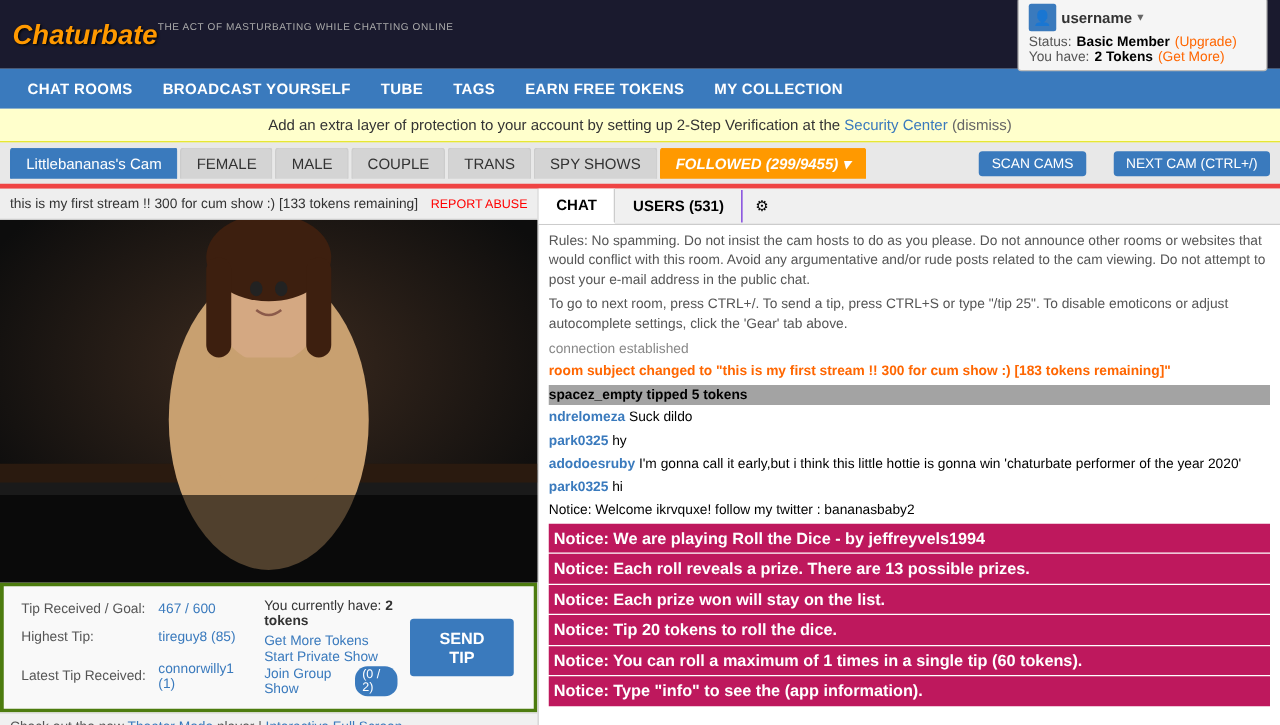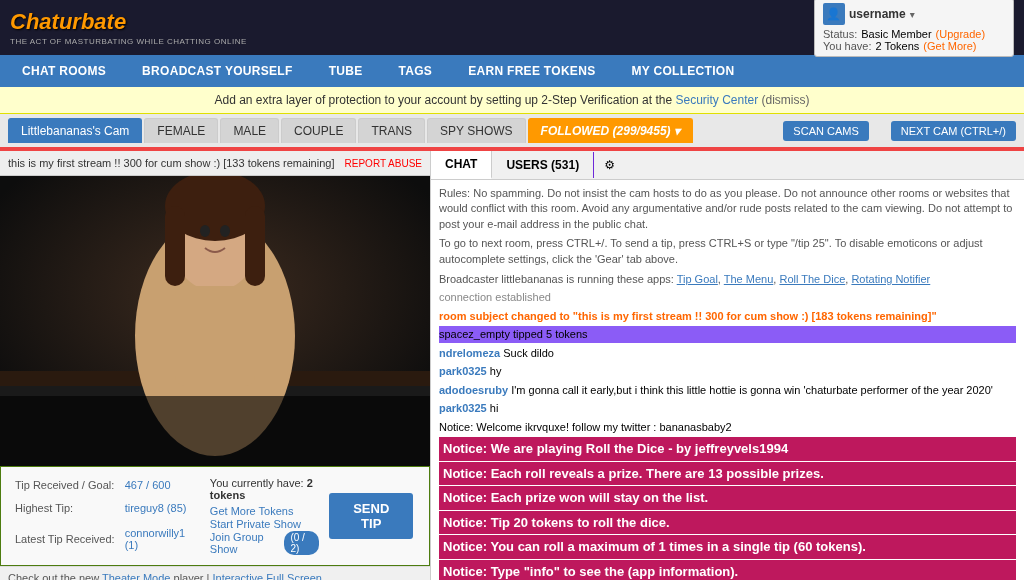--- a/index.html
+++ b/index.html
@@ -1,25 +1,25 @@
 <!DOCTYPE html>
 <html><head>
   <meta charset="utf-8">
   <style>
     * { box-sizing: border-box; margin: 0; padding: 0; }
     body { font-family: Arial, sans-serif; font-size: 12px; background: #f0f0f0; width: 1024px; }
 
     
     #header { background: #1a1a2e; display: flex; align-items: center; justify-content: space-between; padding: 6px 10px; height: 55px; }
-    #logo { display: flex; flex-direction: column; }
+    #logo { display: flex; }
     #logo .logo-text { font-size: 22px; font-weight: bold; color: #f90; font-style: italic; text-shadow: 1px 1px 2px #000; }
     #logo .tagline { font-size: 8px; color: #aaa; letter-spacing: 0.5px; margin-top: 2px; }
 
     
-    #nav { background: #3a7abd; display: flex; align-items: center; height: 32px; padding: 0 10px; gap: 12px; }
+    #nav { background: #3a7abd; display: flex; align-items: center; height: 32px; padding: 0 10px; gap: 0; }
     .nav-item { color: #fff; font-size: 12px; font-weight: bold; padding: 0 12px; height: 32px; display: flex; align-items: center; cursor: pointer; text-transform: uppercase; letter-spacing: 0.3px; }
 
     
     #notif-bar { background: #ffffcc; border-bottom: 1px solid #e0e000; padding: 6px; text-align: center; font-size: 12px; color: #333; }
     #notif-bar a { color: #3a7abd; text-decoration: none; }
 
     
     #tabs-bar { background: #e8e8e8; border-bottom: 4px solid #ef4444; display: flex; align-items: center; padding: 4px 8px; gap: 2px; }
     .cam-tab { padding: 5px 12px; border-radius: 3px 3px 0 0; font-size: 12px; cursor: pointer; border: 1px solid #ccc; border-bottom: none; }
     .cam-tab.active { background: #3a7abd; color: #fff; border-color: #3a7abd; }
@@ -33,21 +33,21 @@
     #main { display: flex; padding: 0; gap: 0; }
 
     
     #video-panel { flex: 0 0 430px; display: flex; flex-direction: column; }
     #stream-title { background: #eee; border-bottom: 1px solid #ccc; padding: 6px 8px; font-size: 11px; color: #333; display: flex; justify-content: space-between; align-items: center; }
     #stream-title .report { color: #f00; font-size: 10px; cursor: pointer; }
     #video-container { background: #000; width: 430px; height: 290px; position: relative; overflow: hidden; }
     #video-placeholder { width: 100%; height: 100%; background: linear-gradient(135deg, #1a1a1a 0%, #2d2d2d 100%); display: flex; align-items: center; justify-content: center; }
 
     
-    #tip-info { background: #f9f9f9; border: 1px solid #4d7c0f; padding: 6px 8px; font-size: 11px; }
+    #tip-info { background: #f9f9f9; border: 3px solid #4d7c0f; padding: 6px 8px; font-size: 11px; }
     #tip-info table { width: 100%; }
     #tip-info td { padding: 2px 4px; }
     #tip-info .label-col { color: #555; white-space: nowrap; }
     #tip-info .val-col { color: #3a7abd; font-weight: normal; }
     #tip-info .tip-right { vertical-align: top; padding-left: 8px; }
     .send-tip-btn { background: #3a7abd; color: #fff; border: none; padding: 8px 16px; border-radius: 3px; cursor: pointer; font-weight: bold; font-size: 13px; }
     .tip-link { color: #3a7abd; font-size: 11px; cursor: pointer; text-decoration: none; display: block; margin: 1px 0; }
     .join-group { display: flex; align-items: center; gap: 0; }
     .join-badge { background: #3a7abd; color: #fff; border-radius: 10px; padding: 1px 6px; font-size: 10px; }
 
@@ -64,32 +64,32 @@
     .gear-tab { padding: 6px 10px; cursor: pointer; }
 
     #chat-messages { flex: 1; overflow-y: auto; padding: 6px 8px; font-size: 11px; line-height: 1.5; height: 340px; }
     .chat-msg { margin: 2px 0; }
     .chat-msg .username { font-weight: bold; color: #3a7abd; }
     .chat-notice { background: #be185d; color: #fff; padding: 2px 4px; margin: 1px 0; font-size: 13px; font-weight: bold; }
     .chat-rules { color: #555; font-size: 11px; margin-bottom: 4px; line-height: 1.4; }
     .apps-line { color: #555; font-size: 11px; }
     .apps-line a { color: #3a7abd; }
     .subject-change { color: #f60; font-weight: bold; font-size: 11px; }
-    .tipped-highlight { background: #8b5cf6; color: #000; font-weight: normal; }
+    .tipped-highlight { background: #a3a3a3; color: #000; font-weight: bold; }
 
     
     #header-user { background: #f5f5f5; border: 1px solid #bbb; border-radius: 3px; padding: 4px 8px; min-width: 200px; font-size: 11px; }
     #header-user .row1 { display: flex; justify-content: space-between; align-items: center; margin-bottom: 3px; }
     #header-user .username-area { display: flex; align-items: center; gap: 4px; }
     #header-user .avatar { width: 22px; height: 22px; background: #3a7abd; border-radius: 2px; display: flex; align-items: center; justify-content: center; color: #fff; font-size: 12px; }
     #header-user .uname { font-weight: bold; color: #333; font-size: 12px; }
     #header-user .chevron { color: #666; font-size: 10px; }
     #header-user .status-row, #header-user .tokens-row { display: flex; gap: 4px; align-items: center; }
     #header-user .key { color: #555; }
-    #header-user .val { color: #000; font-weight: normal; }
+    #header-user .val { color: #000; font-weight: bold; }
     #header-user .link { color: #f60; text-decoration: none; cursor: pointer; }
   </style>
 </head>
 <body>
 
 <div id="header">
   <div id="logo">
     <span class="logo-text">Chaturbate</span>
     <span class="tagline">THE ACT OF MASTURBATING WHILE CHATTING ONLINE</span>
   </div>
@@ -231,27 +231,20 @@
   <div id="chat-panel">
     <div id="chat-tabs">
       <div class="chat-tab active">CHAT</div>
       <div class="users-tab">USERS (531)</div>
       <div class="gear-tab">⚙</div>
     </div>
 
     <div id="chat-messages">
       <div class="chat-rules">Rules: No spamming. Do not insist the cam hosts to do as you please. Do not announce other rooms or websites that would conflict with this room. Avoid any argumentative and/or rude posts related to the cam viewing. Do not attempt to post your e-mail address in the public chat.</div>
       <div class="chat-rules">To go to next room, press CTRL+/. To send a tip, press CTRL+S or type "/tip 25". To disable emoticons or adjust autocomplete settings, click the 'Gear' tab above.</div>
-      <div class="apps-line">
-        <span>Broadcaster littlebananas is running these apps:</span>
-        <a href="#">Tip Goal</a>,
-        <a href="#">The Menu</a>,
-        <a href="#">Roll The Dice</a>,
-        <a href="#">Rotating Notifier</a>
-      </div>
       <div class="chat-msg">
         <span style="color:#888;">connection established</span>
       </div>
       <div class="chat-msg subject-change">
         <span>room subject changed to "this is my first stream !! 300 for cum show :) [183 tokens remaining]"</span>
       </div>
       <div class="chat-msg tipped-highlight">
         <span>spacez_empty</span> <span>tipped 5 tokens</span>
       </div>
       <div class="chat-msg">

